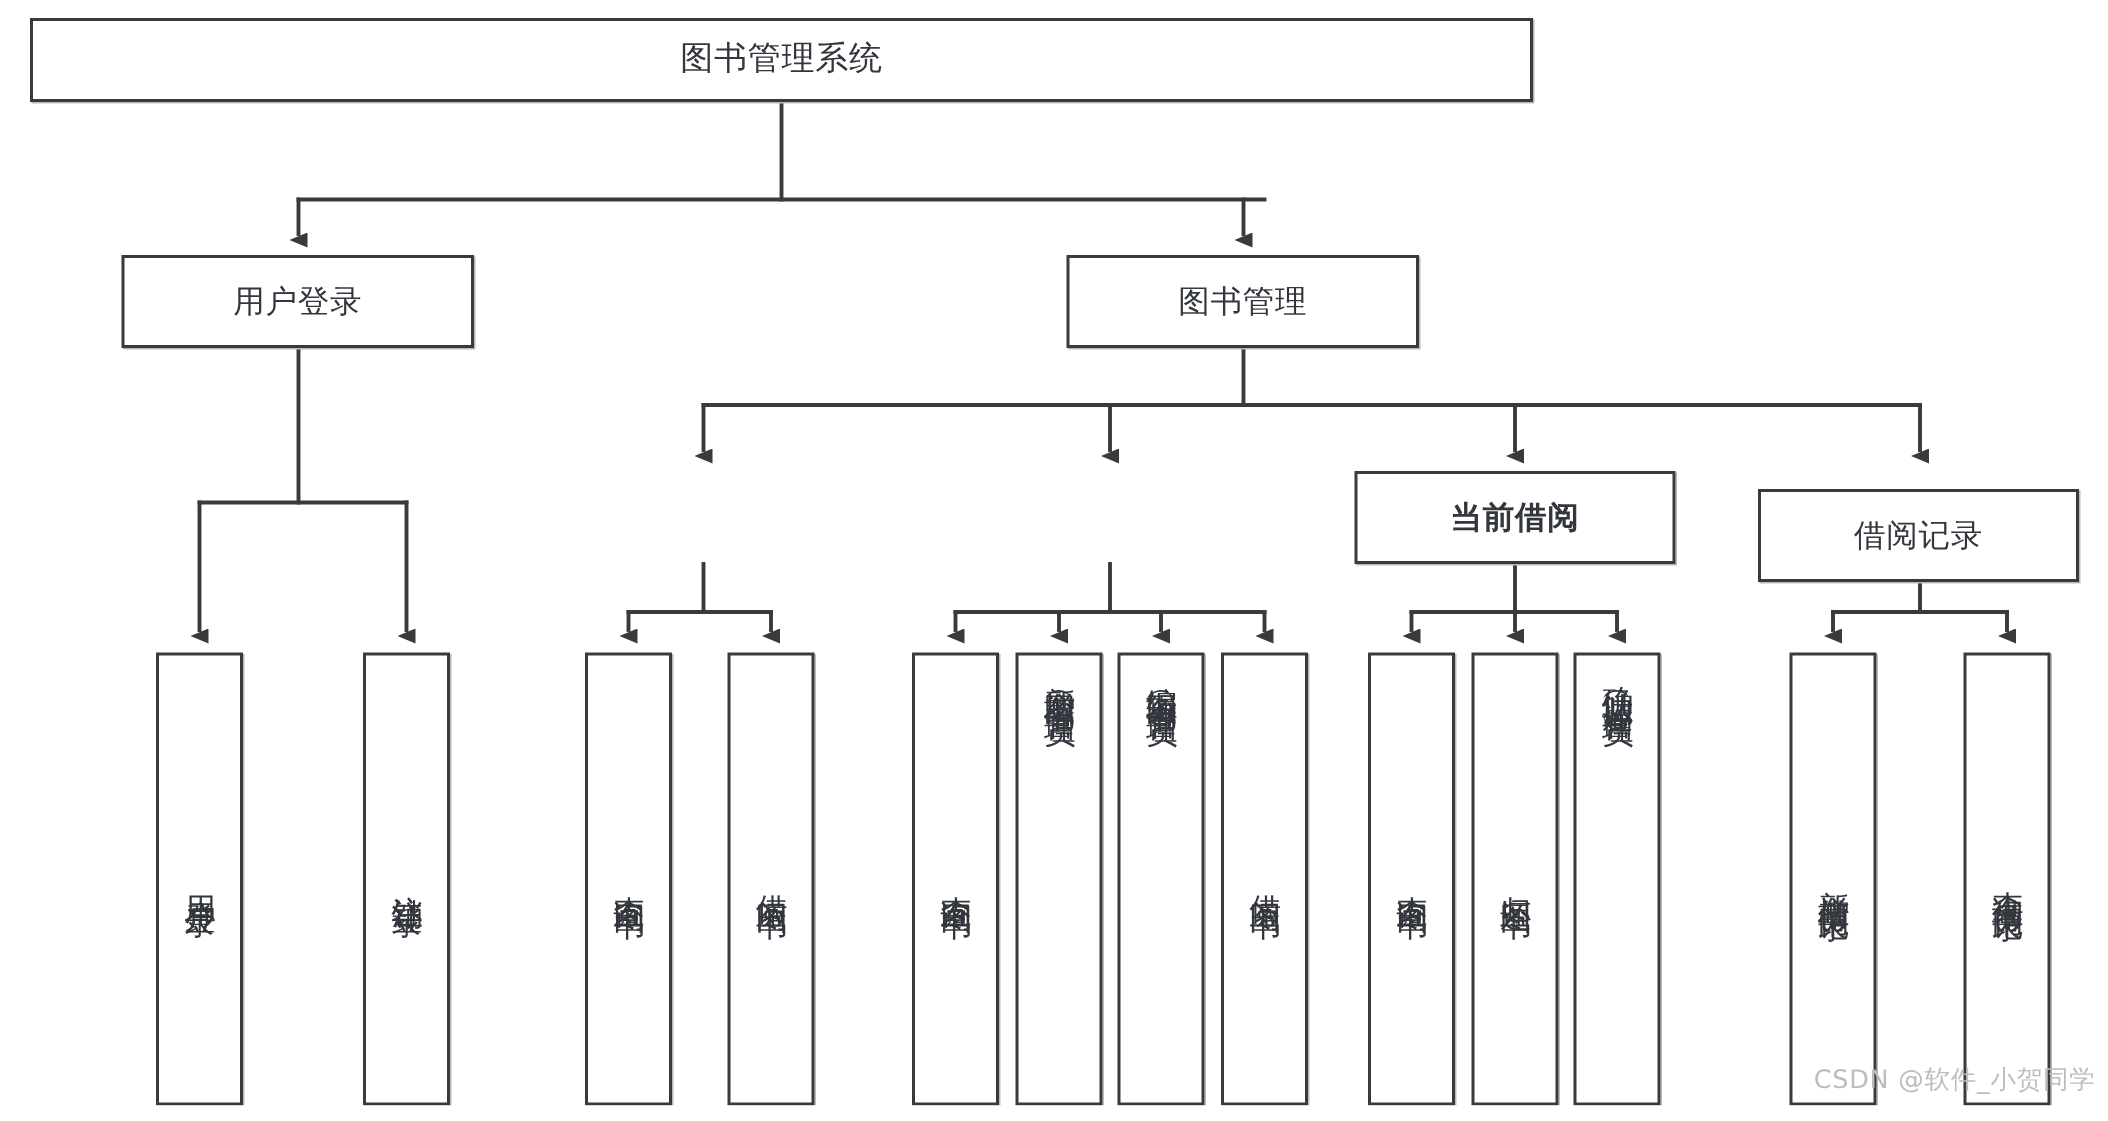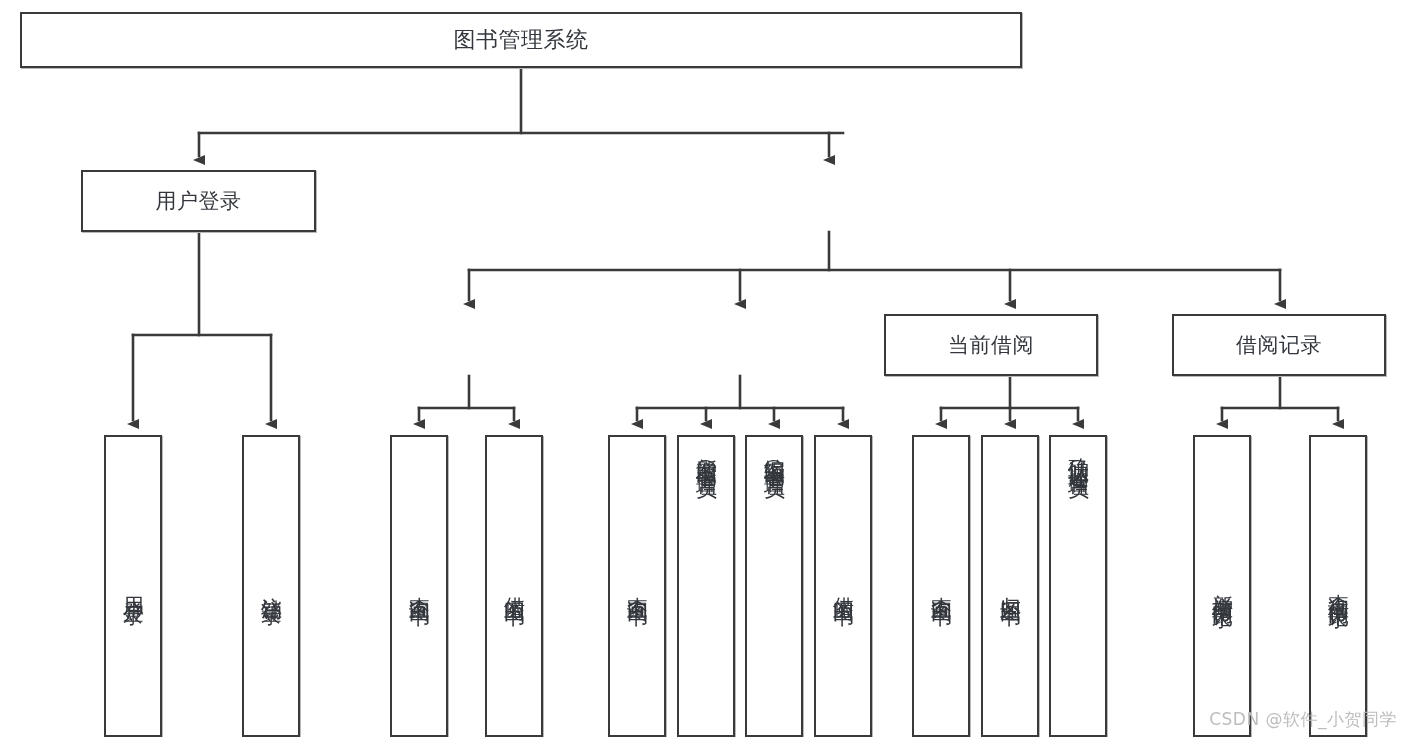--- a/index.html
+++ b/index.html
@@ -67,22 +67,22 @@
 
   
   .node.lvl3 {
     top: 314px;
     width: 214px;
     height: 62px;
   }
   .node.lvl3 .node-label { font-size: 21px; }
   .node.lvl3.n-rec   { left: 362px; }
   .node.lvl3.n-bor   { left: 633px; }
-  .node.lvl3.n-cur   { left: 884px; }
-  .node.lvl3.n-log   { left: 1172px; }
+  .node.lvl3.n-cur   { left: 903px; font-weight: bold; }
+  .node.lvl3.n-log   { left: 1172px; margin-top: 12px; }
 
   
   .node.leaf {
     top: 435px;
     width: 58px;
     height: 302px;
     align-items: flex-start;
     justify-content: center;
     padding-top: 4px;
   }
@@ -167,20 +167,23 @@
     </g>
   </svg>
 
   <div class="node root">
     <span class="node-label">图书管理系统</span>
   </div>
 
   <div class="node lvl2 n-user">
     <span class="node-label">用户登录</span>
   </div>
+  <div class="node lvl2 n-book">
+    <span class="node-label">图书管理</span>
+  </div>
 
   <div class="node lvl3 n-cur">
     <span class="node-label">当前借阅</span>
   </div>
   <div class="node lvl3 n-log">
     <span class="node-label">借阅记录</span>
   </div>
 
   <div class="node leaf short" style="left:104px">
     <span class="node-label">用户登录</span>

